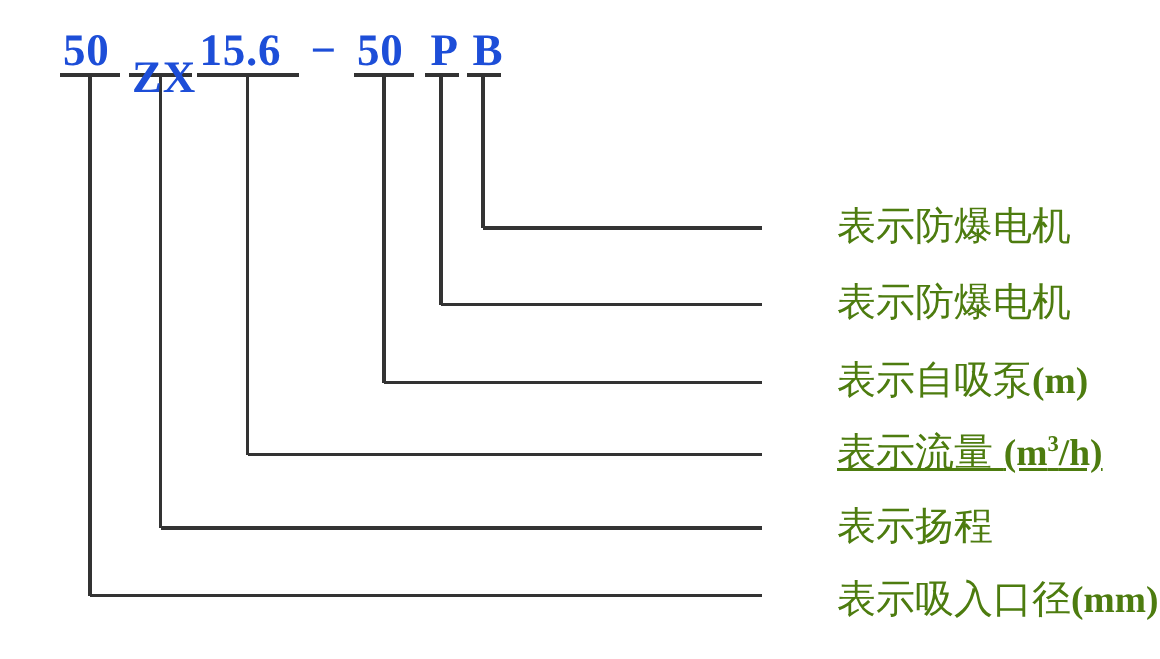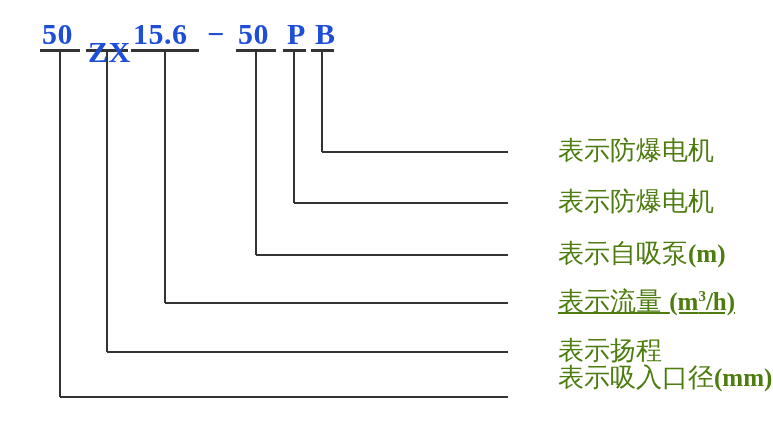--- a/index.html
+++ b/index.html
@@ -90,16 +90,16 @@
       <div class="code-token" style="left: 287px; top: 18px;">P</div>
       <div class="code-token" style="left: 315px; top: 18px;">B</div>
     </div>
 
   <div id="note-layer">
       <div class="note-text" style="left: 522px; top: 137px;"><span>表示防爆电机</span></div>
       <div class="note-text" style="left: 522px; top: 188px;"><span>表示防爆电机</span></div>
       <div class="note-text" style="left: 522px; top: 240px;"><span>表示自吸泵</span><span class="unit"><span>(m)</span></span></div>
       <div class="note-text" style="left: 522px; top: 288px; text-decoration: underline;"><span>表示流量 </span><span class="unit"><span>(m</span><sup>3</sup><span>/h)</span></span></div>
       <div class="note-text" style="left: 522px; top: 337px;"><span>表示扬程</span></div>
-      <div class="note-text" style="left: 522px; top: 364px;"><span>表示吸入口径</span><span class="unit"><span>(mm)</span></span></div>
+      <div class="note-text" style="left: 522px; top: 386px;"><span>表示吸入口径</span><span class="unit"><span>(mm)</span></span></div>
     </div>
 
 </div>
 
 </body></html>

